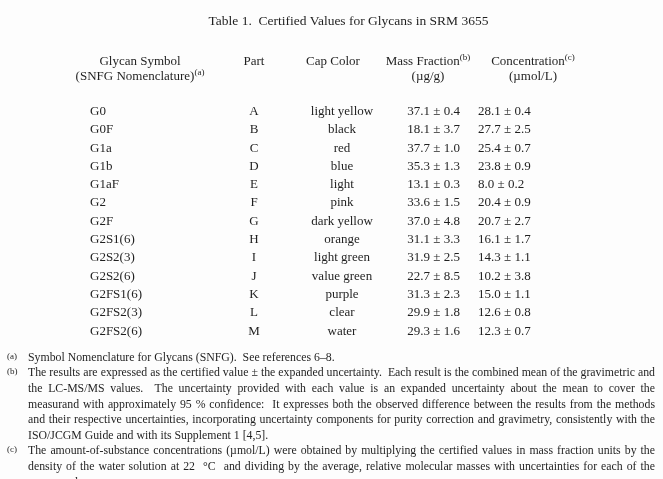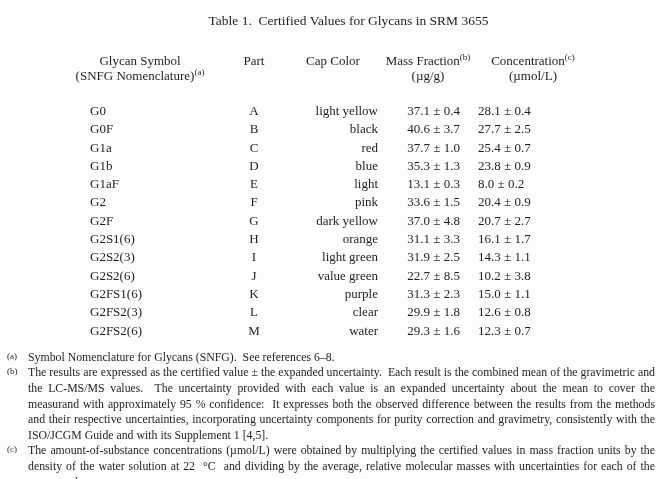--- a/index.html
+++ b/index.html
@@ -36,21 +36,21 @@
   th {
     font-weight:normal;
     vertical-align:top;
     text-align:center;
     line-height:15px;
     padding-bottom:19px;
   }
   td { height:18.3px; line-height:18.3px; font-size:13px; }
   td.c-glycan { text-align:left;  padding-left:30px; }
   td.c-part   { text-align:center; }
-  td.c-cap    { text-align:right;  padding-left:18px; }
+  td.c-cap    { text-align:center;  padding-left:18px; }
   td.c-mass   { text-align:right; padding-right:18px; }
   td.c-conc   { text-align:left; padding-right:36px; }
   sup.fref { font-size:9px; vertical-align:super; line-height:0; }
   .footnotes {
     margin-top:10px;
     font-size:11.8px;
     line-height:15.6px;
     padding-right:8px;
   }
   .footnote {
@@ -95,21 +95,21 @@
       <td class="c-part">A</td>
       <td class="c-cap">light yellow</td>
       <td class="c-mass">37.1 ± 0.4</td>
       <td class="c-conc">28.1 ± 0.4</td>
     </tr>
 
     <tr class="data-row">
       <td class="c-glycan">G0F</td>
       <td class="c-part">B</td>
       <td class="c-cap">black</td>
-      <td class="c-mass">40.6 ± 3.7</td>
+      <td class="c-mass">18.1 ± 3.7</td>
       <td class="c-conc">27.7 ± 2.5</td>
     </tr>
 
     <tr class="data-row">
       <td class="c-glycan">G1a</td>
       <td class="c-part">C</td>
       <td class="c-cap">red</td>
       <td class="c-mass">37.7 ± 1.0</td>
       <td class="c-conc">25.4 ± 0.7</td>
     </tr>

